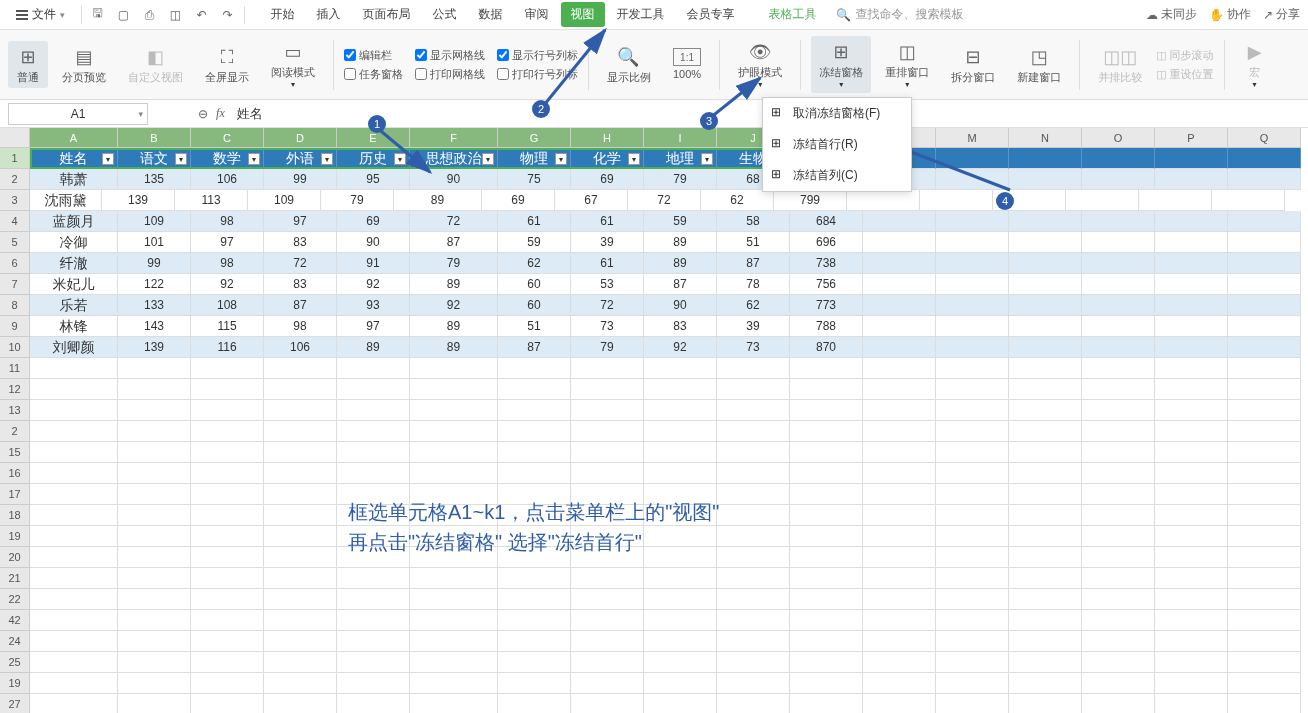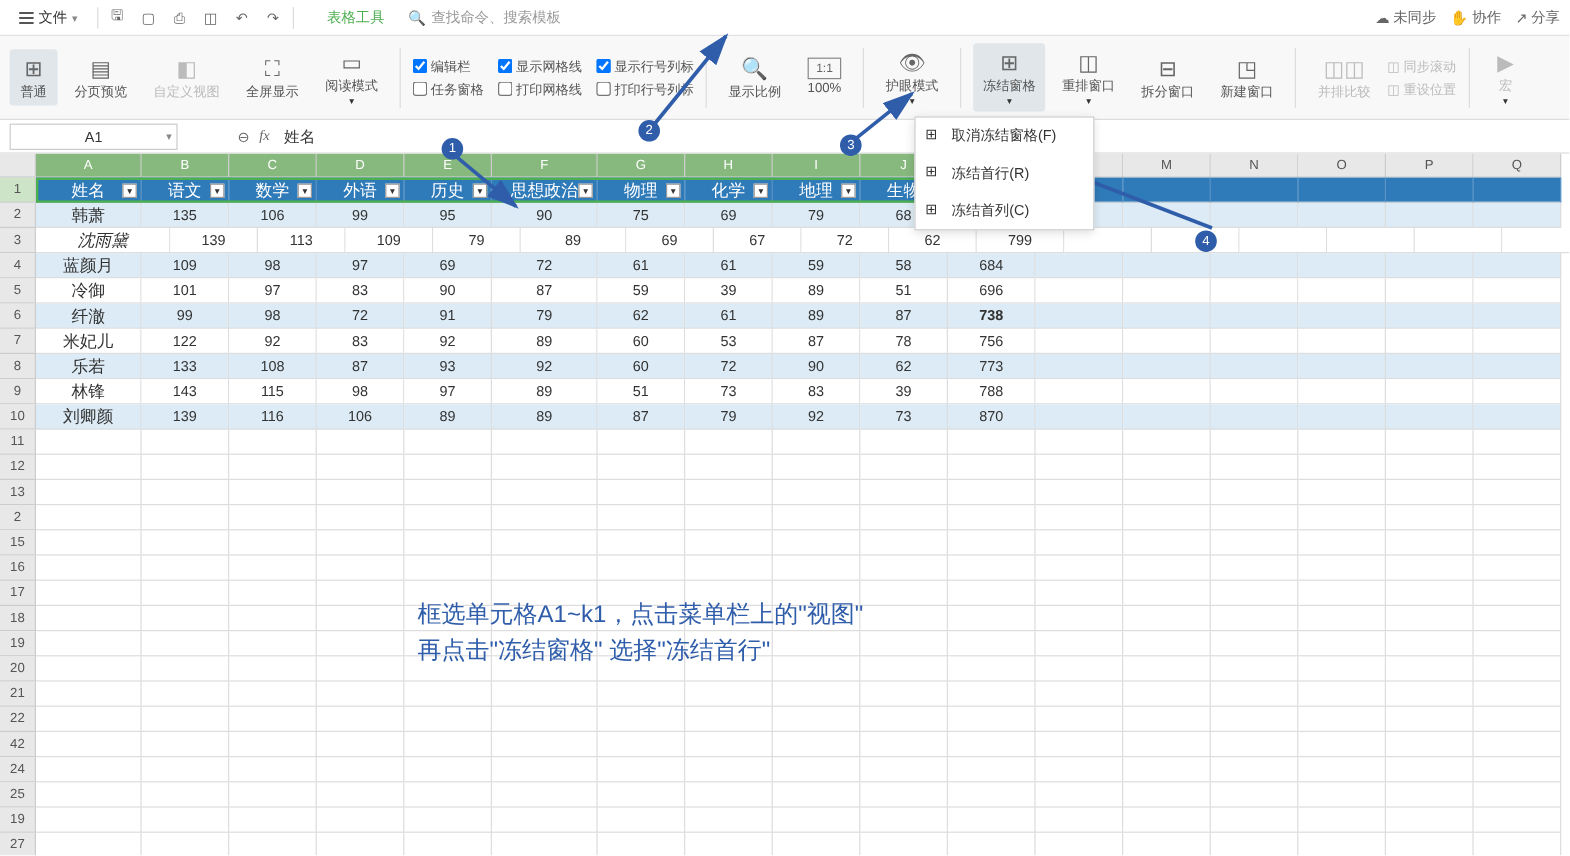--- a/index.html
+++ b/index.html
@@ -84,20 +84,31 @@
   <div class="divider"></div>
   <div class="qicons">
     <span>🖫</span>
     <span>▢</span>
     <span>⎙</span>
     <span>◫</span>
     <span>↶</span>
     <span>↷</span>
   </div>
   <div class="divider"></div>
+  <div class="tabs" id="main-tabs">
+      <div class="tab">开始</div>
+      <div class="tab">插入</div>
+      <div class="tab">页面布局</div>
+      <div class="tab">公式</div>
+      <div class="tab">数据</div>
+      <div class="tab">审阅</div>
+      <div class="tab active">视图</div>
+      <div class="tab">开发工具</div>
+      <div class="tab">会员专享</div>
+    </div>
   <div class="tool-menu">表格工具</div>
   <div class="search">
     <span>🔍</span>
     <span>查找命令、搜索模板</span>
   </div>
   <div class="right">
     <span>☁ <span>未同步</span></span>
     <span>✋ <span>协作</span></span>
     <span>↗ <span>分享</span></span>
   </div>
@@ -303,21 +314,21 @@
         <div class="cell" style="width: 73px;">68</div>
         <div class="cell" style="width: 73px;">816</div>
         <div class="cell" style="width: 73px;"></div>
         <div class="cell" style="width: 73px;"></div>
         <div class="cell" style="width: 73px;"></div>
         <div class="cell" style="width: 73px;"></div>
         <div class="cell" style="width: 73px;"></div>
         <div class="cell" style="width: 73px;"></div>
       </div>
       <div class="row datarow odd">
-        <div class="cell" style="width: 112px; font-style: italic;">沈雨黛</div>
+        <div class="cell" style="width: 72px;">沈雨黛</div>
         <div class="cell" style="width: 73px;">139</div>
         <div class="cell" style="width: 73px;">113</div>
         <div class="cell" style="width: 73px;">109</div>
         <div class="cell" style="width: 73px;">79</div>
         <div class="cell" style="width: 88px;">89</div>
         <div class="cell" style="width: 73px;">69</div>
         <div class="cell" style="width: 73px;">67</div>
         <div class="cell" style="width: 73px;">72</div>
         <div class="cell" style="width: 73px;">62</div>
         <div class="cell" style="width: 73px;">799</div>
@@ -370,21 +381,21 @@
         <div class="cell" style="width: 88px;">纤澈</div>
         <div class="cell" style="width: 73px;">99</div>
         <div class="cell" style="width: 73px;">98</div>
         <div class="cell" style="width: 73px;">72</div>
         <div class="cell" style="width: 73px;">91</div>
         <div class="cell" style="width: 88px;">79</div>
         <div class="cell" style="width: 73px;">62</div>
         <div class="cell" style="width: 73px;">61</div>
         <div class="cell" style="width: 73px;">89</div>
         <div class="cell" style="width: 73px;">87</div>
-        <div class="cell" style="width: 73px; font-weight: bold;">738</div>
+        <div class="cell" style="width: 73px;">738</div>
         <div class="cell" style="width: 73px;"></div>
         <div class="cell" style="width: 73px;"></div>
         <div class="cell" style="width: 73px;"></div>
         <div class="cell" style="width: 73px;"></div>
         <div class="cell" style="width: 73px;"></div>
         <div class="cell" style="width: 73px;"></div>
       </div>
       <div class="row datarow odd">
         <div class="cell" style="width: 88px;">米妃儿</div>
         <div class="cell" style="width: 73px;">122</div>

